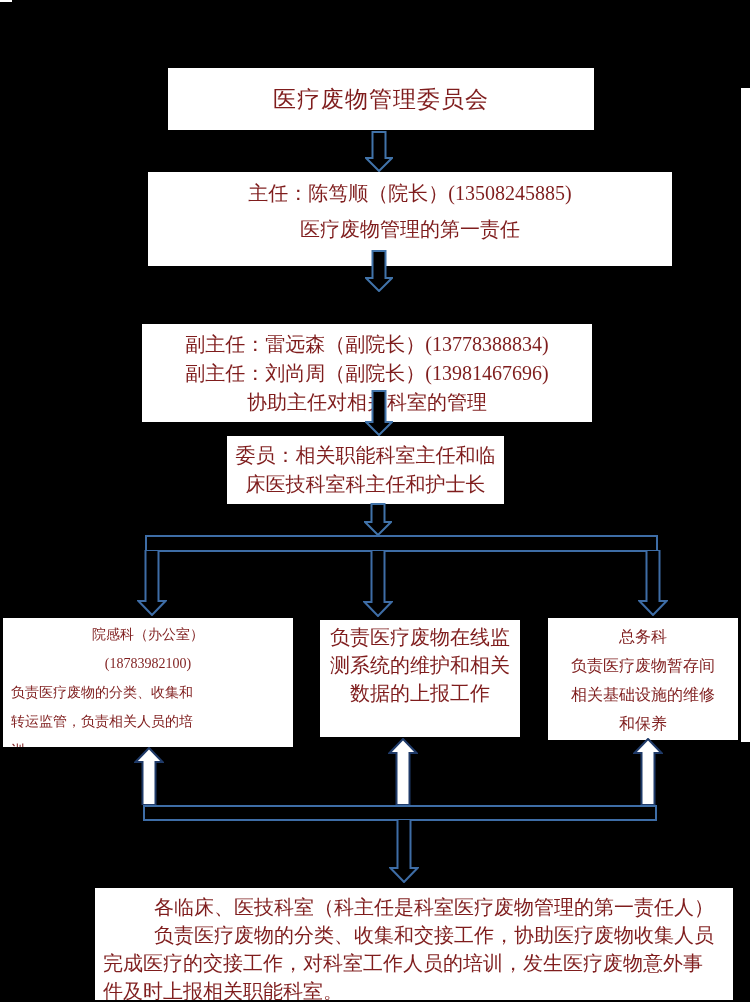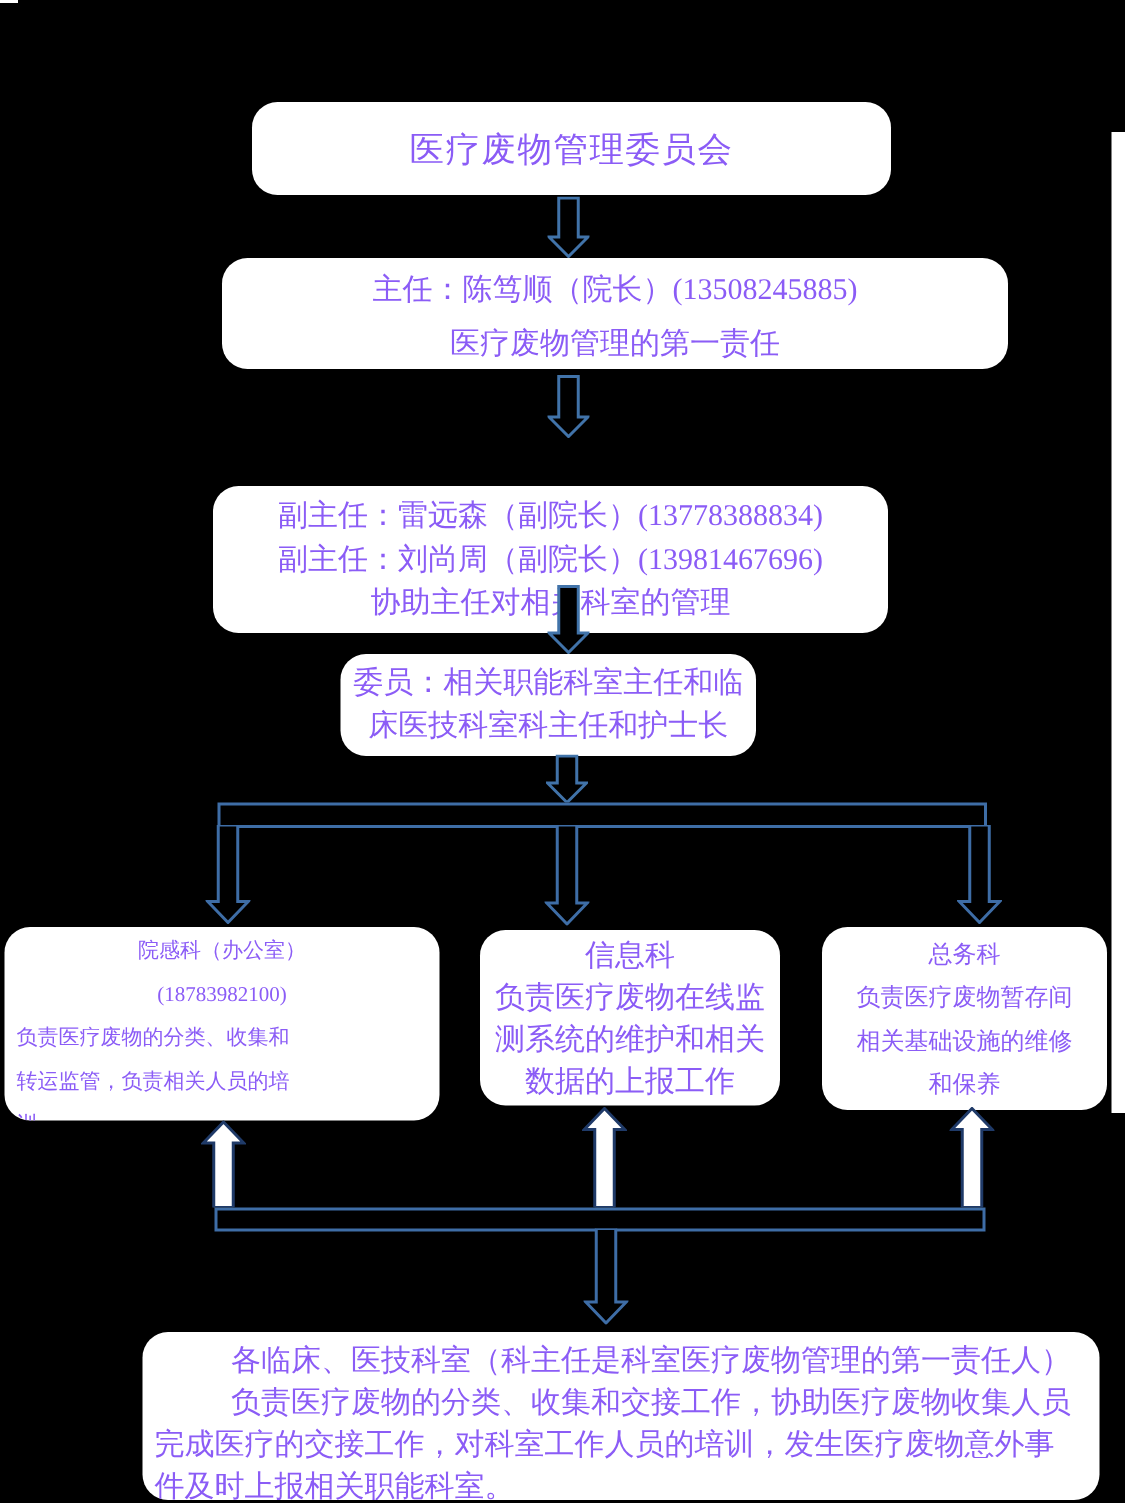--- a/index.html
+++ b/index.html
@@ -8,41 +8,40 @@
     width: 750px;
     height: 1002px;
     background: #000000;
     overflow: hidden;
     font-family: "Liberation Serif", "DejaVu Serif", serif;
     color: #000;
   }
   .node {
     position: absolute;
     background: #ffffff;
-    color: #8b5cf6;
+    color: #7f1d1d;
     box-sizing: border-box;
     overflow: hidden;
-    border-radius: 17px;
   }
   .center { text-align: center; }
   .node .ln { white-space: nowrap; }
   .arrow { position: absolute; display: block; }
   .bar {
     position: absolute;
     box-sizing: border-box;
     background: #000000;
     border: 2px solid #3E6DA6;
   }
   .artifact { position: absolute; background: #ffffff; }
 
   
   .n-committee { left: 168px; top: 68px;  width: 426px; height: 62px;
                  font-size: 23px; letter-spacing: 1px;
                  display: flex; align-items: center; justify-content: center; }
-  .n-director  { left: 148px; top: 172px; width: 524px; height: 74px;
+  .n-director  { left: 148px; top: 172px; width: 524px; height: 94px;
                  font-size: 20px; line-height: 36px; padding-top: 3px; }
   .n-deputy    { left: 142px; top: 292px; width: 450px; height: 98px;
                  font-size: 20px; line-height: 29px; padding-top: 6px; margin-top: 32px; }
   .n-members   { left: 227px; top: 436px; width: 277px; height: 68px;
                  font-size: 20px; line-height: 29px; padding-top: 5px; text-align: center; }
   .n-infection { left: 3px;   top: 618px; width: 290px; height: 129px;
                  font-size: 14px; line-height: 29px; padding: 2px 8px; }
   .n-infection .body { text-align: left; }
   .n-information { left: 320px; top: 620px; width: 200px; height: 117px;
                  font-size: 20px; line-height: 28px; padding-top: 3px; }
@@ -115,21 +114,20 @@
 
   <div class="node n-infection">
     <div class="ln center">院感科（办公室）</div>
     <div class="ln center">(18783982100)</div>
     <div class="ln body">负责医疗废物的分类、收集和</div>
     <div class="ln body">转运监管，负责相关人员的培</div>
     <div class="ln body">训</div>
   </div>
 
   <div class="node n-information center">
-    <div class="ln">信息科</div>
     <div class="ln">负责医疗废物在线监</div>
     <div class="ln">测系统的维护和相关</div>
     <div class="ln">数据的上报工作</div>
   </div>
 
   <div class="node n-general center">
     <div class="ln">总务科</div>
     <div class="ln">负责医疗废物暂存间</div>
     <div class="ln">相关基础设施的维修</div>
     <div class="ln">和保养</div>

